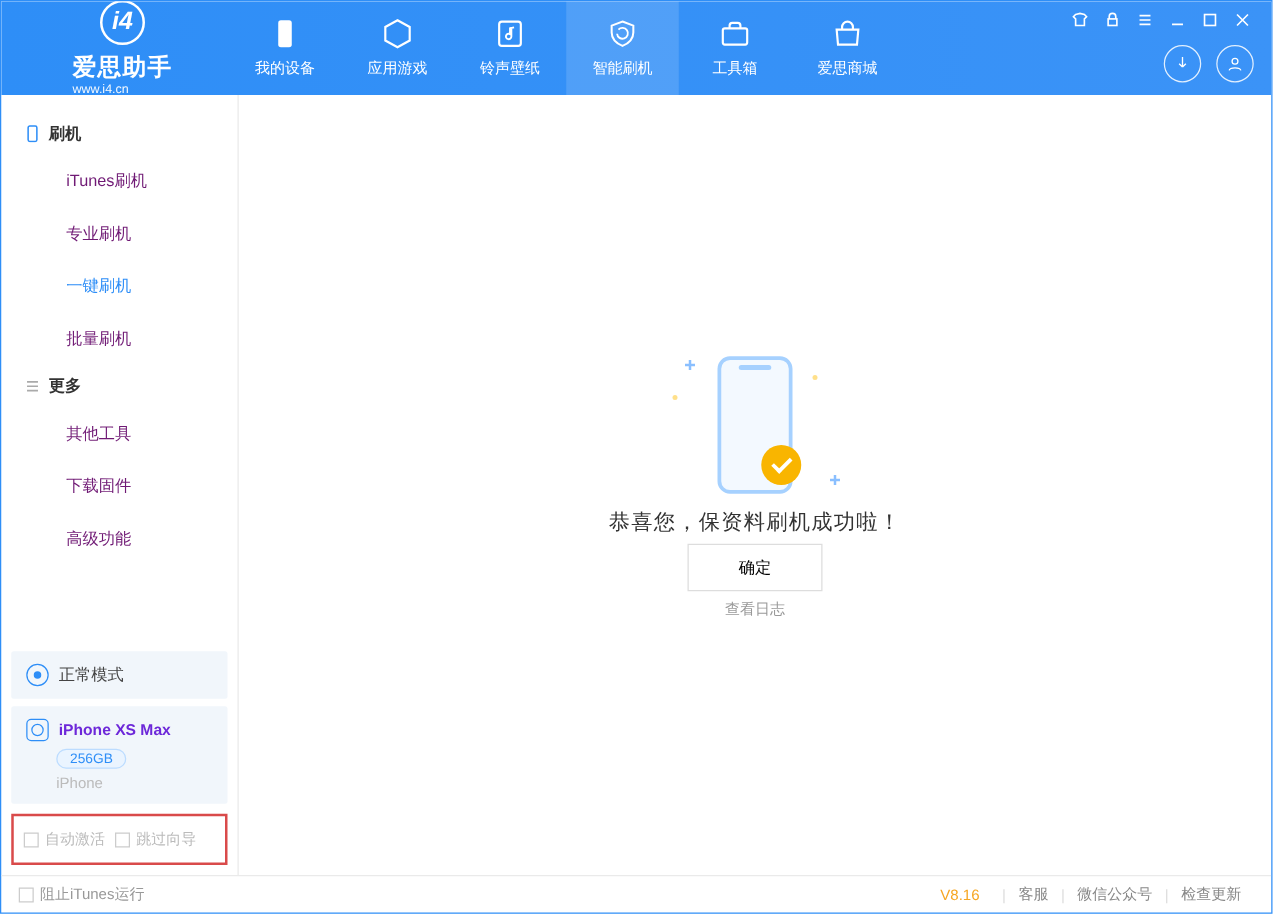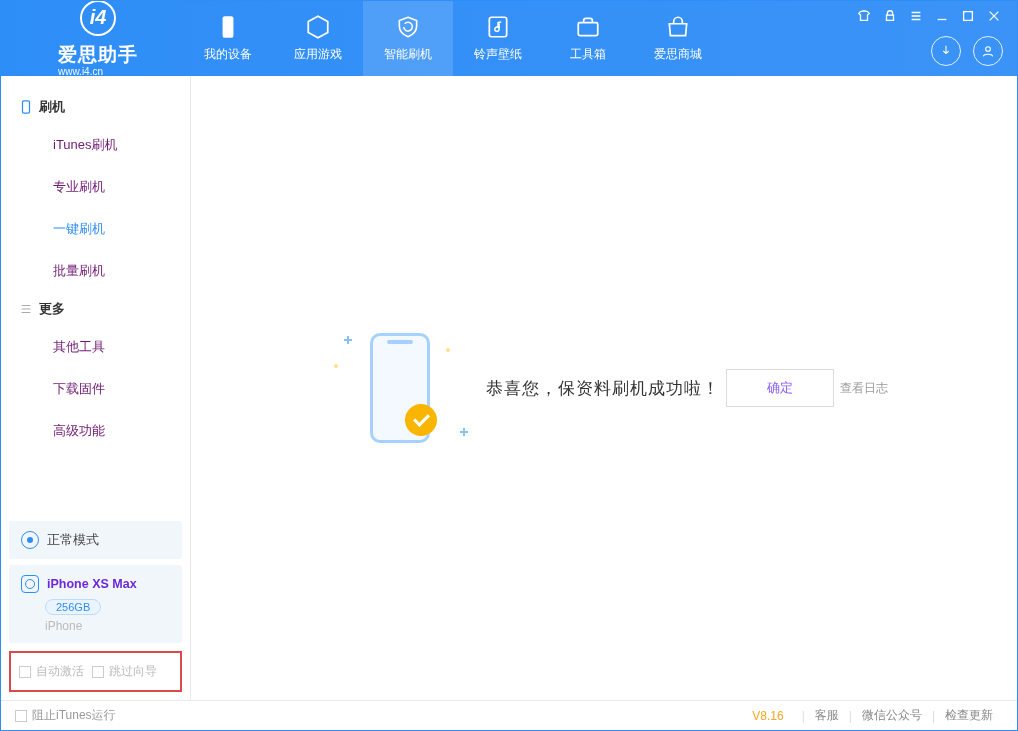--- a/index.html
+++ b/index.html
@@ -153,21 +153,21 @@
       color: #bbb;
       font-size: 12px;
     }
     .chk { display: flex; align-items: center; gap: 5px; cursor: pointer; }
     .chk-box { width: 12px; height: 12px; border: 1px solid #ccc; }
 
     
     .main {
       flex: 1;
       display: flex;
-      flex-direction: row;
+      flex-direction: column;
       align-items: center;
       justify-content: center;
       gap: 6px;
     }
     .illus { position: relative; width: 160px; height: 120px; display: flex; align-items: center; justify-content: center; }
     .phone {
       width: 60px; height: 110px;
       border: 3px solid #a6d1ff;
       border-radius: 10px;
       position: relative;
@@ -193,21 +193,21 @@
     .d1 { top: 36px; left: 14px; }
     .d2 { top: 20px; right: 30px; }
 
     .main-msg { font-size: 17px; color: #333; letter-spacing: 1px; }
     .ok-btn {
       border: 1px solid #ddd;
       padding: 9px 40px;
       background: #fff;
       cursor: pointer;
       font-size: 13px;
-      color: #8b5cf6;
+      color: #000000;
     }
     .view-log { color: #999; font-size: 12px; cursor: pointer; }
 
     
     .footer {
       height: 30px;
       border-top: 1px solid #eaeaea;
       display: flex; align-items: center;
       padding: 0 14px;
       color: #999;
@@ -241,37 +241,37 @@
       <span class="nav-tab-label">我的设备</span>
     </div>
     <div class="nav-tab">
       <span class="nav-tab-icon">
         <svg viewBox="0 0 24 24">
             <path d="M12 2l9 5v10l-9 5-9-5V7l9-5z" fill="none" stroke="#fff" stroke-width="1.6"></path>
           </svg>
       </span>
       <span class="nav-tab-label">应用游戏</span>
     </div>
+    <div class="nav-tab">
+      <span class="nav-tab-icon">
+        <svg viewBox="0 0 24 24">
+            <rect x="4" y="3" width="16" height="18" rx="2" fill="none" stroke="#fff" stroke-width="1.6"></rect>
+            <path d="M13 7v7a2 2 0 1 1-1-1.7V8l3-.7" fill="none" stroke="#fff" stroke-width="1.4"></path>
+          </svg>
+      </span>
+      <span class="nav-tab-label">铃声壁纸</span>
+    </div>
     <div class="nav-tab active">
       <span class="nav-tab-icon">
         <svg viewBox="0 0 24 24">
             <path d="M12 3l8 3v5c0 5-3.5 8-8 10-4.5-2-8-5-8-10V6l8-3z" fill="none" stroke="#fff" stroke-width="1.5"></path>
             <path d="M8 12a4 4 0 1 0 1-3" fill="none" stroke="#fff" stroke-width="1.4"></path>
           </svg>
       </span>
       <span class="nav-tab-label">智能刷机</span>
-    </div>
-    <div class="nav-tab">
-      <span class="nav-tab-icon">
-        <svg viewBox="0 0 24 24">
-            <rect x="4" y="3" width="16" height="18" rx="2" fill="none" stroke="#fff" stroke-width="1.6"></rect>
-            <path d="M13 7v7a2 2 0 1 1-1-1.7V8l3-.7" fill="none" stroke="#fff" stroke-width="1.4"></path>
-          </svg>
-      </span>
-      <span class="nav-tab-label">铃声壁纸</span>
     </div>
     <div class="nav-tab">
       <span class="nav-tab-icon">
         <svg viewBox="0 0 24 24">
             <rect x="3" y="8" width="18" height="12" rx="1.5" fill="none" stroke="#fff" stroke-width="1.6"></rect>
             <path d="M8 8V6a2 2 0 0 1 2-2h4a2 2 0 0 1 2 2v2" fill="none" stroke="#fff" stroke-width="1.6"></path>
           </svg>
       </span>
       <span class="nav-tab-label">工具箱</span>
     </div>

